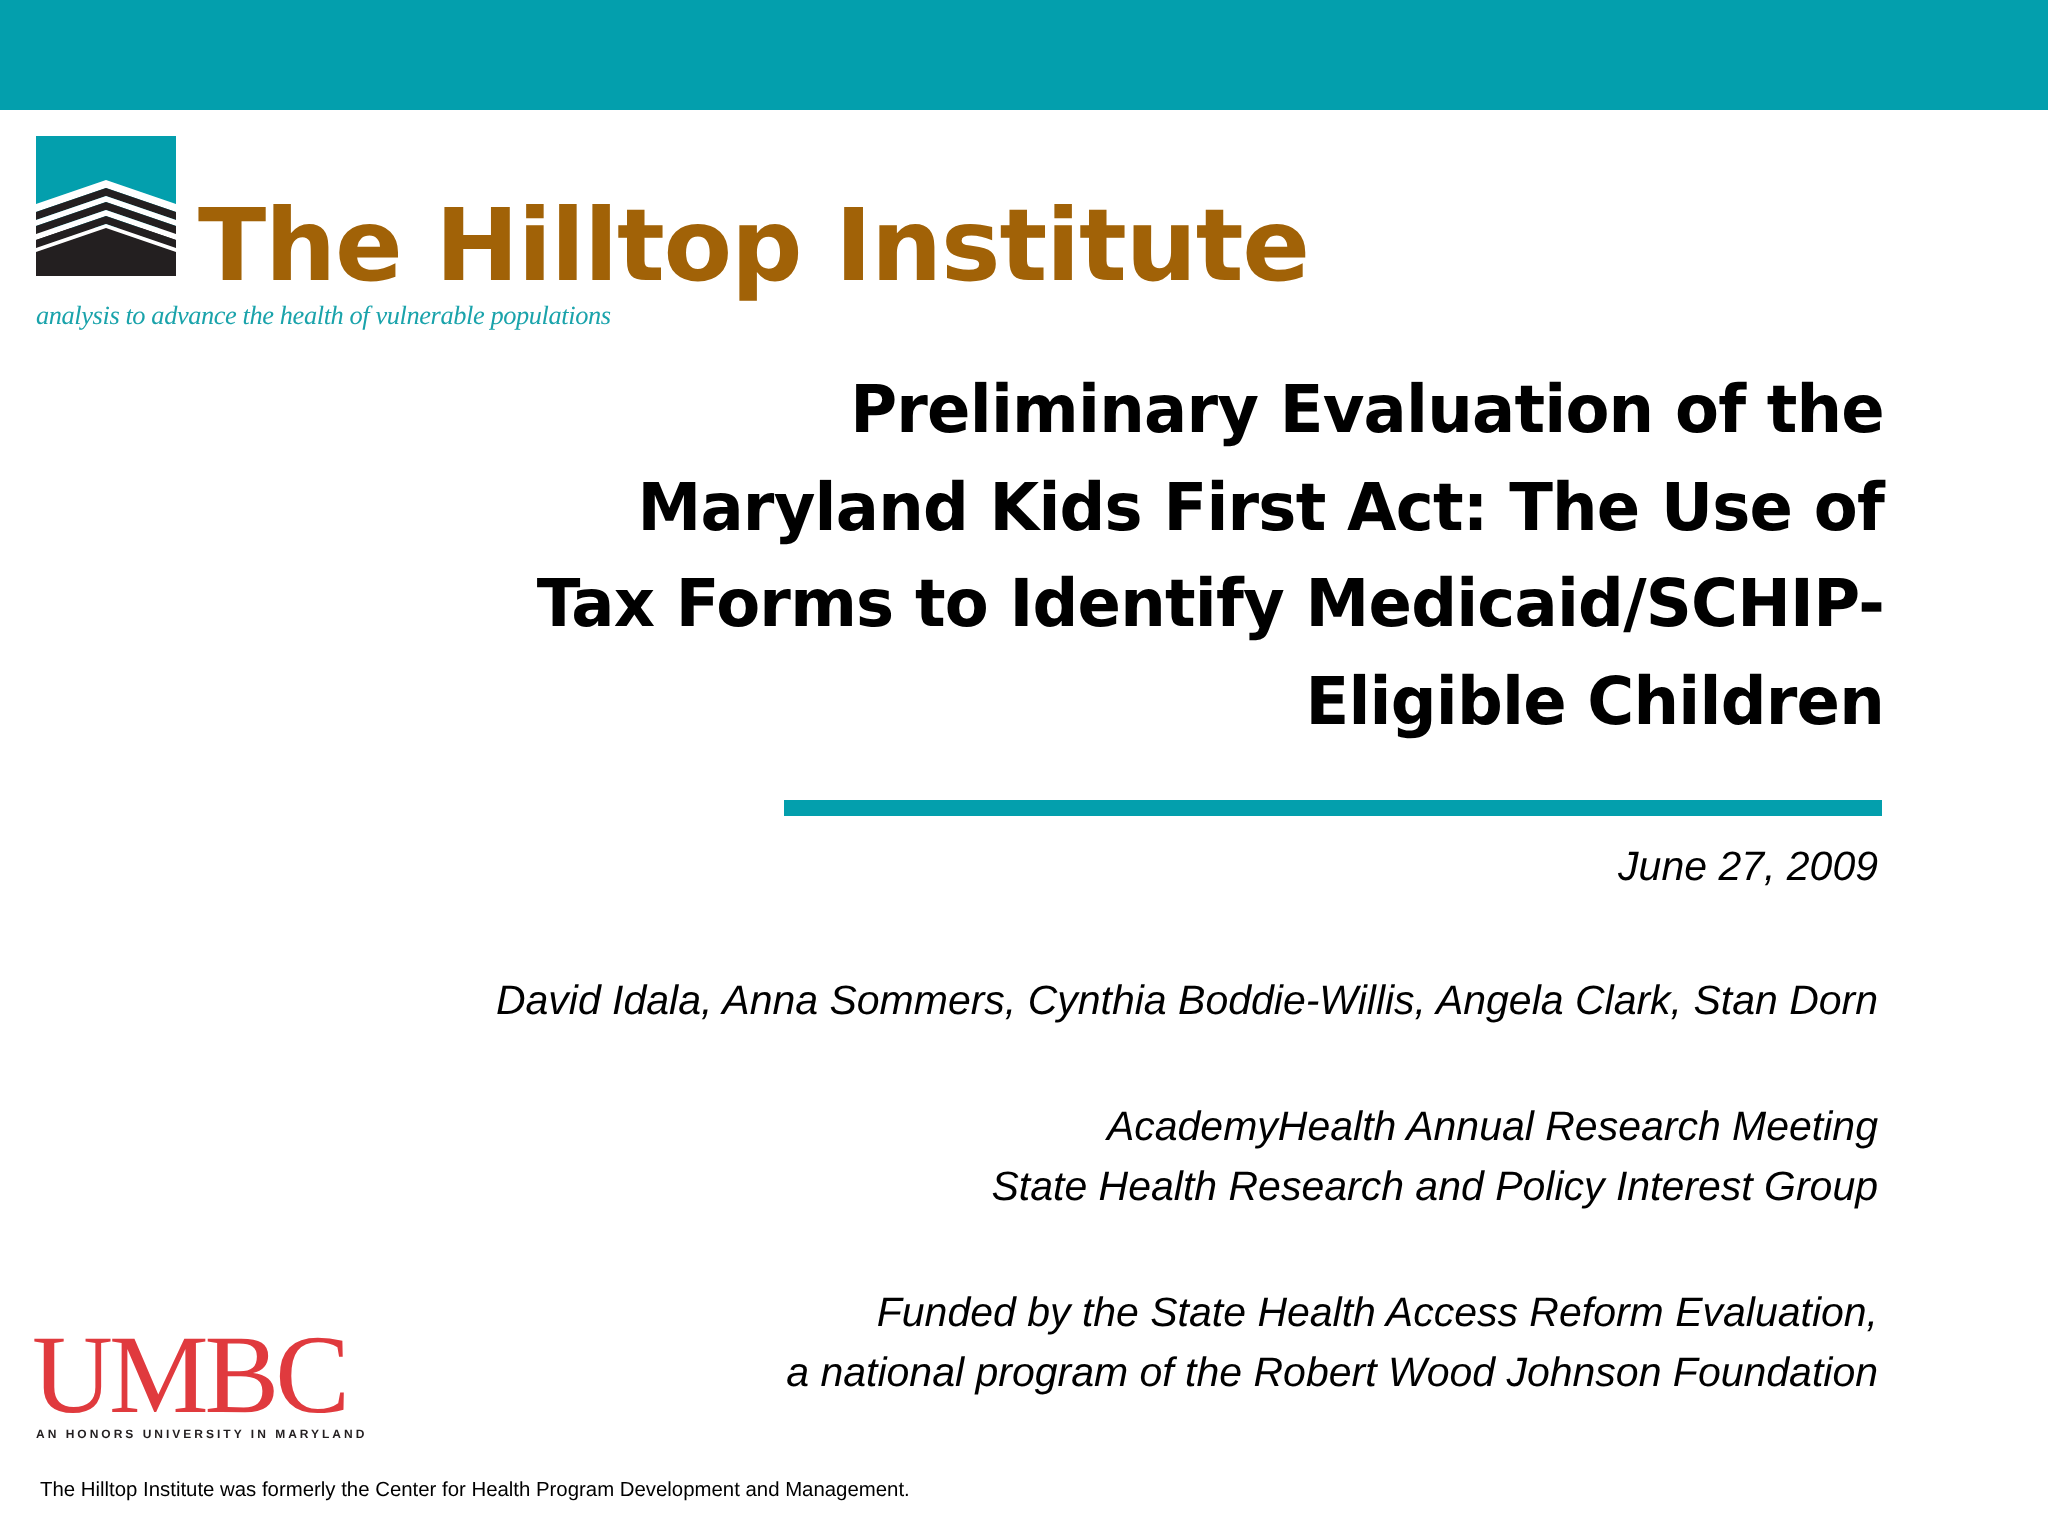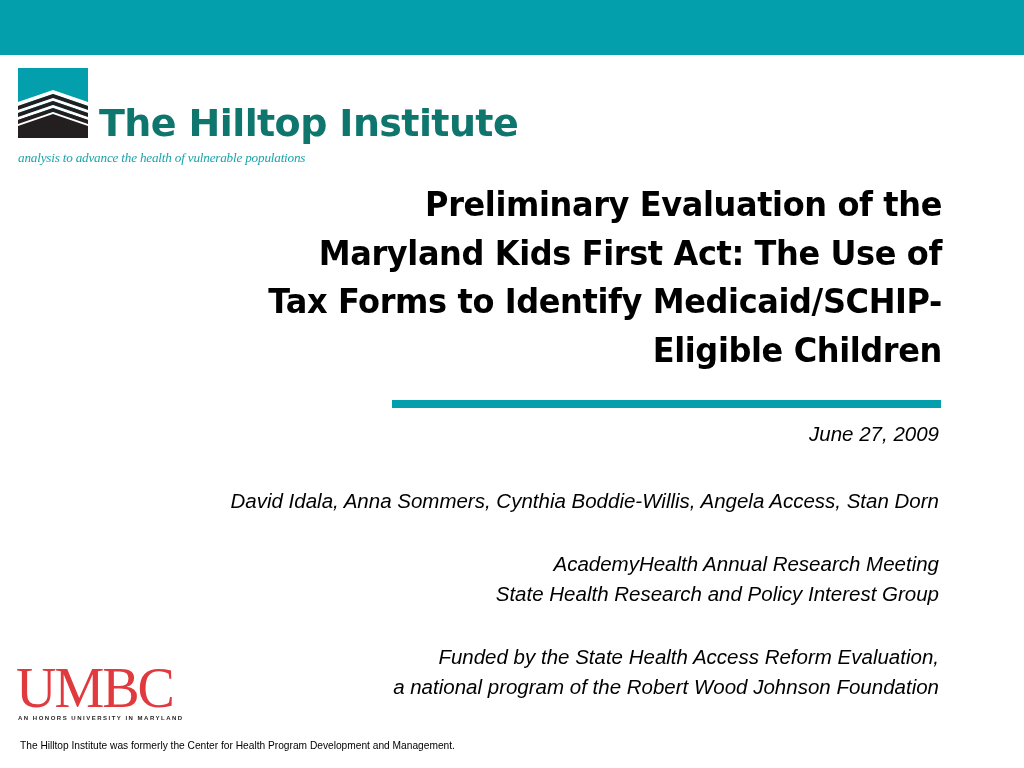--- a/index.html
+++ b/index.html
@@ -31,23 +31,23 @@
       top: 68px;
       width: 70px;
       height: 70px;
     }
     .logo-wordmark {
       position: absolute;
       left: 99px;
       top: 98px;
       font-family: "DejaVu Sans", sans-serif;
       font-weight: bold;
-      font-size: 38px;
+      font-size: 50px;
       letter-spacing: -0.6px;
-      color: #0f766e;
+      color: #a16207;
       white-space: nowrap;
       line-height: 50px;
     }
     .logo-tagline {
       position: absolute;
       left: 18px;
       top: 149px;
       font-family: Liberation Serif, serif;
       font-style: italic;
       font-size: 13.2px;
@@ -163,21 +163,21 @@
     <span class="title-line">Preliminary Evaluation of the</span>
     <span class="title-line">Maryland Kids First Act: The Use of</span>
     <span class="title-line">Tax Forms to Identify Medicaid/SCHIP-</span>
     <span class="title-line">Eligible Children</span>
   </div>
 
   <div class="divider"></div>
 
   <div class="block date">June 27, 2009</div>
 
-  <div class="block authors">David Idala, Anna Sommers, Cynthia Boddie-Willis, Angela Access, Stan Dorn</div>
+  <div class="block authors">David Idala, Anna Sommers, Cynthia Boddie-Willis, Angela Clark, Stan Dorn</div>
 
   <div class="block meeting">
     <div>AcademyHealth Annual Research Meeting</div>
     <div>State Health Research and Policy Interest Group</div>
   </div>
 
   <div class="block funding">
     <div>Funded by the State Health Access Reform Evaluation,</div>
     <div>a national program of the Robert Wood Johnson Foundation</div>
   </div>

